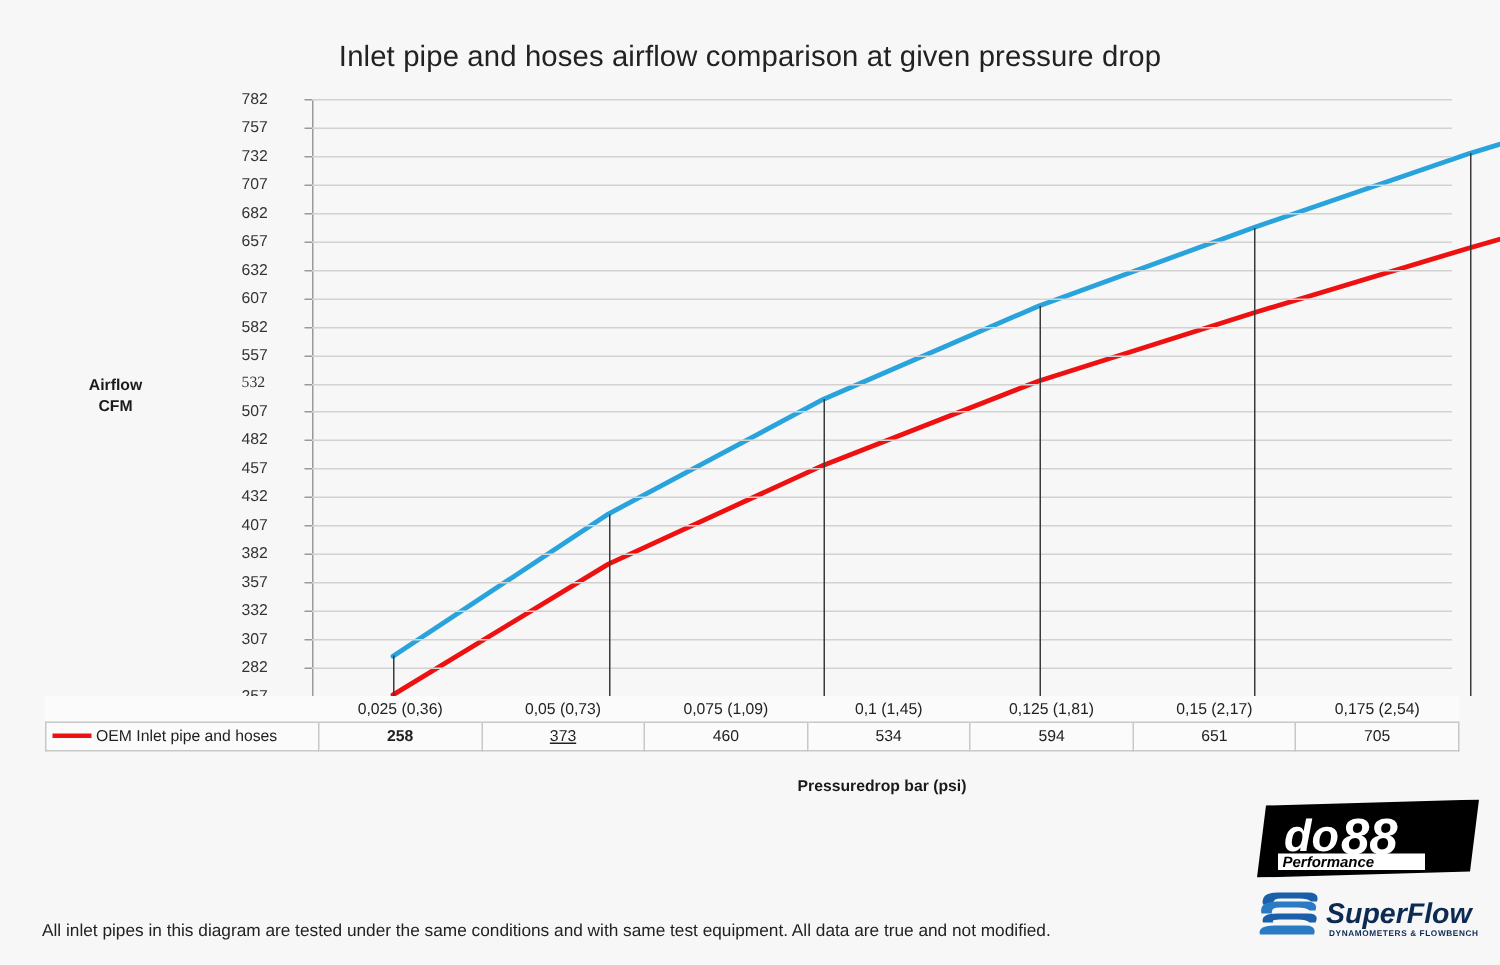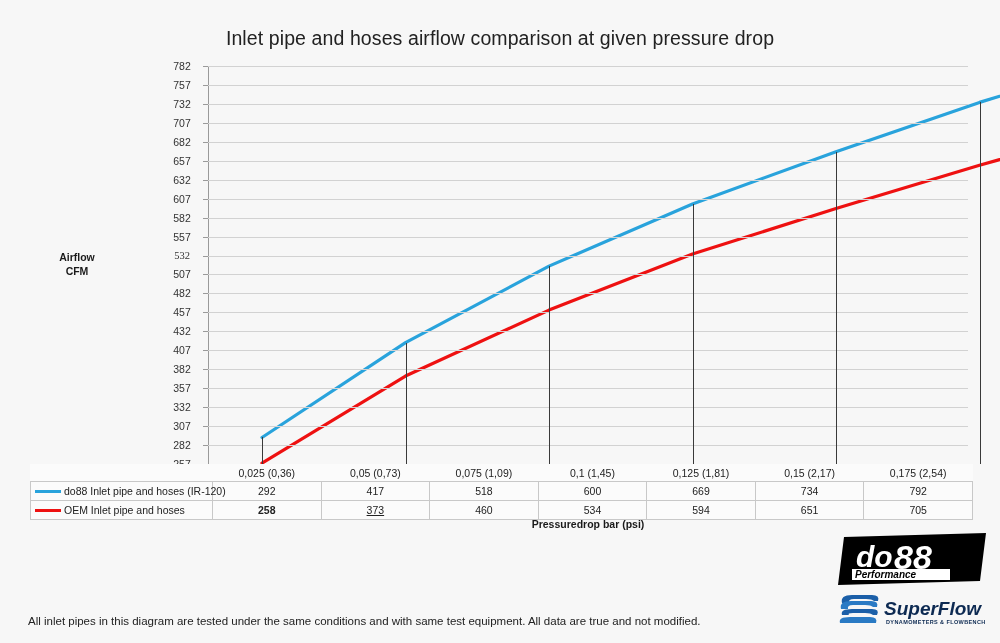--- a/index.html
+++ b/index.html
@@ -69,21 +69,21 @@
     position: absolute;
     left: -5px;
     width: 5px;
     height: 1px;
     background: #9a9a9a;
   }
   .y-label {
     position: absolute;
     right: 0;
     width: 42px;
-    text-align: center;
+    text-align: left;
     font-size: 10.5px;
     color: #333;
     line-height: 10px;
   }
   #y-labels {
     position: absolute;
     left: 158px;
     top: 66px;
     width: 45px;
     height: 399px;
@@ -284,30 +284,20 @@
         <td class="label-cell"></td>
         <td style="width: 108.571px;">0,025 (0,36)</td>
         <td style="width: 108.571px;">0,05 (0,73)</td>
         <td style="width: 108.571px;">0,075 (1,09)</td>
         <td style="width: 108.571px;">0,1 (1,45)</td>
         <td style="width: 108.571px;">0,125 (1,81)</td>
         <td style="width: 108.571px;">0,15 (2,17)</td>
         <td style="width: 108.571px;">0,175 (2,54)</td>
       </tr>
       <tr>
-        <td class="label-cell"><span class="legend-swatch" style="background: rgb(41, 163, 220);"></span><span>do88 Inlet pipe and hoses (IR-120)</span></td>
-        <td style="width: 108.571px;">292</td>
-        <td style="width: 108.571px;">417</td>
-        <td style="width: 108.571px;">518</td>
-        <td style="width: 108.571px;">600</td>
-        <td style="width: 108.571px;">669</td>
-        <td style="width: 108.571px;">734</td>
-        <td style="width: 108.571px;">792</td>
-      </tr>
-      <tr>
         <td class="label-cell"><span class="legend-swatch" style="background: rgb(238, 17, 17);"></span><span>OEM Inlet pipe and hoses</span></td>
         <td style="width: 108.571px; font-weight: bold;">258</td>
         <td style="width: 108.571px; text-decoration: underline;">373</td>
         <td style="width: 108.571px;">460</td>
         <td style="width: 108.571px;">534</td>
         <td style="width: 108.571px;">594</td>
         <td style="width: 108.571px;">651</td>
         <td style="width: 108.571px;">705</td>
       </tr>
     </tbody>

